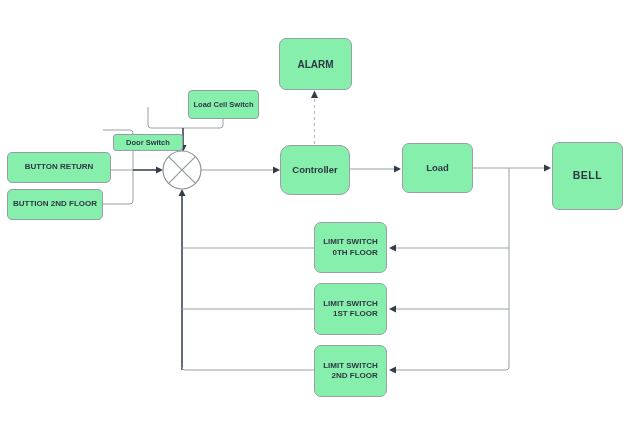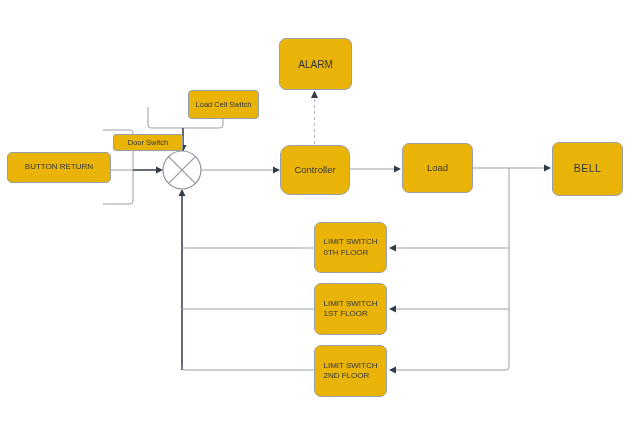--- a/index.html
+++ b/index.html
@@ -7,29 +7,30 @@
     position:relative;
     width:636px;height:427px;
     background:#ffffff;
     font-family:"Liberation Sans", sans-serif;
     overflow:hidden;
   }
   #wires{position:absolute;left:0;top:0;width:636px;height:427px;}
   .node{
     position:absolute;
     box-sizing:border-box;
-    background:#eab308;
+    background:#86efac;
     border:1px solid #979da5;
     border-radius:5px;
     display:flex;align-items:center;justify-content:center;
-    text-align:left;
+    text-align:right;
     color:#2e3744;
     white-space:pre-line;
     line-height:1.3;
     z-index:2;
+    font-weight:bold;
   }
   .node.big{border-radius:7px;border-color:#9aa0a7;}
   .f-btn{font-size:8px;}
   .f-sw{font-size:7.5px;}
   .f-mid{font-size:9.5px;}
   .f-alarm{font-size:10px;}
   .f-bell{font-size:10.5px;letter-spacing:.5px;}
   .f-limit{font-size:8px;}
 </style>
 </head>
@@ -101,29 +102,30 @@
     </g>
 
     <g>
       <circle cx="182" cy="170" r="19" fill="#ffffff" stroke="#8e949c" stroke-width="1.2"></circle>
       <line x1="168.6" y1="156.6" x2="195.4" y2="183.4" stroke="#8e949c" stroke-width="1.1"></line>
       <line x1="168.6" y1="183.4" x2="195.4" y2="156.6" stroke="#8e949c" stroke-width="1.1"></line>
     </g>
   </svg>
 
   <div class="node f-btn" style="left:7px;top:152px;width:104px;height:31px;">BUTTON RETURN</div>
+  <div class="node f-btn" style="left:7px;top:189px;width:96px;height:31px;">BUTTION 2ND FLOOR</div>
 
   <div class="node f-sw" style="left:113px;top:90px;width:70px;height:17px;border-radius:3px;margin-top:44px;">Door Switch</div>
   <div class="node f-sw" style="left:188px;top:90px;width:71px;height:29px;border-radius:4px;">Load Cell Switch</div>
 
   <div class="node big f-alarm" style="left:279px;top:38px;width:73px;height:52px;">ALARM</div>
 
   <div class="node big f-mid" style="left:280px;top:145px;width:70px;height:50px;border-radius:10px;">Controller</div>
   <div class="node big f-mid" style="left:402px;top:143px;width:71px;height:50px;">Load</div>
-  <div class="node big f-bell" style="left:552px;top:142px;width:71px;height:54px;">BELL</div>
+  <div class="node big f-bell" style="left:552px;top:142px;width:71px;height:68px;">BELL</div>
 
   <div class="node big f-limit" style="left:314px;top:222px;width:73px;height:51px;">LIMIT SWITCH
 0TH FLOOR</div>
   <div class="node big f-limit" style="left:314px;top:283px;width:73px;height:52px;">LIMIT SWITCH
 1ST FLOOR</div>
   <div class="node big f-limit" style="left:314px;top:345px;width:73px;height:52px;">LIMIT SWITCH
 2ND FLOOR</div>
 
 </div>
 

